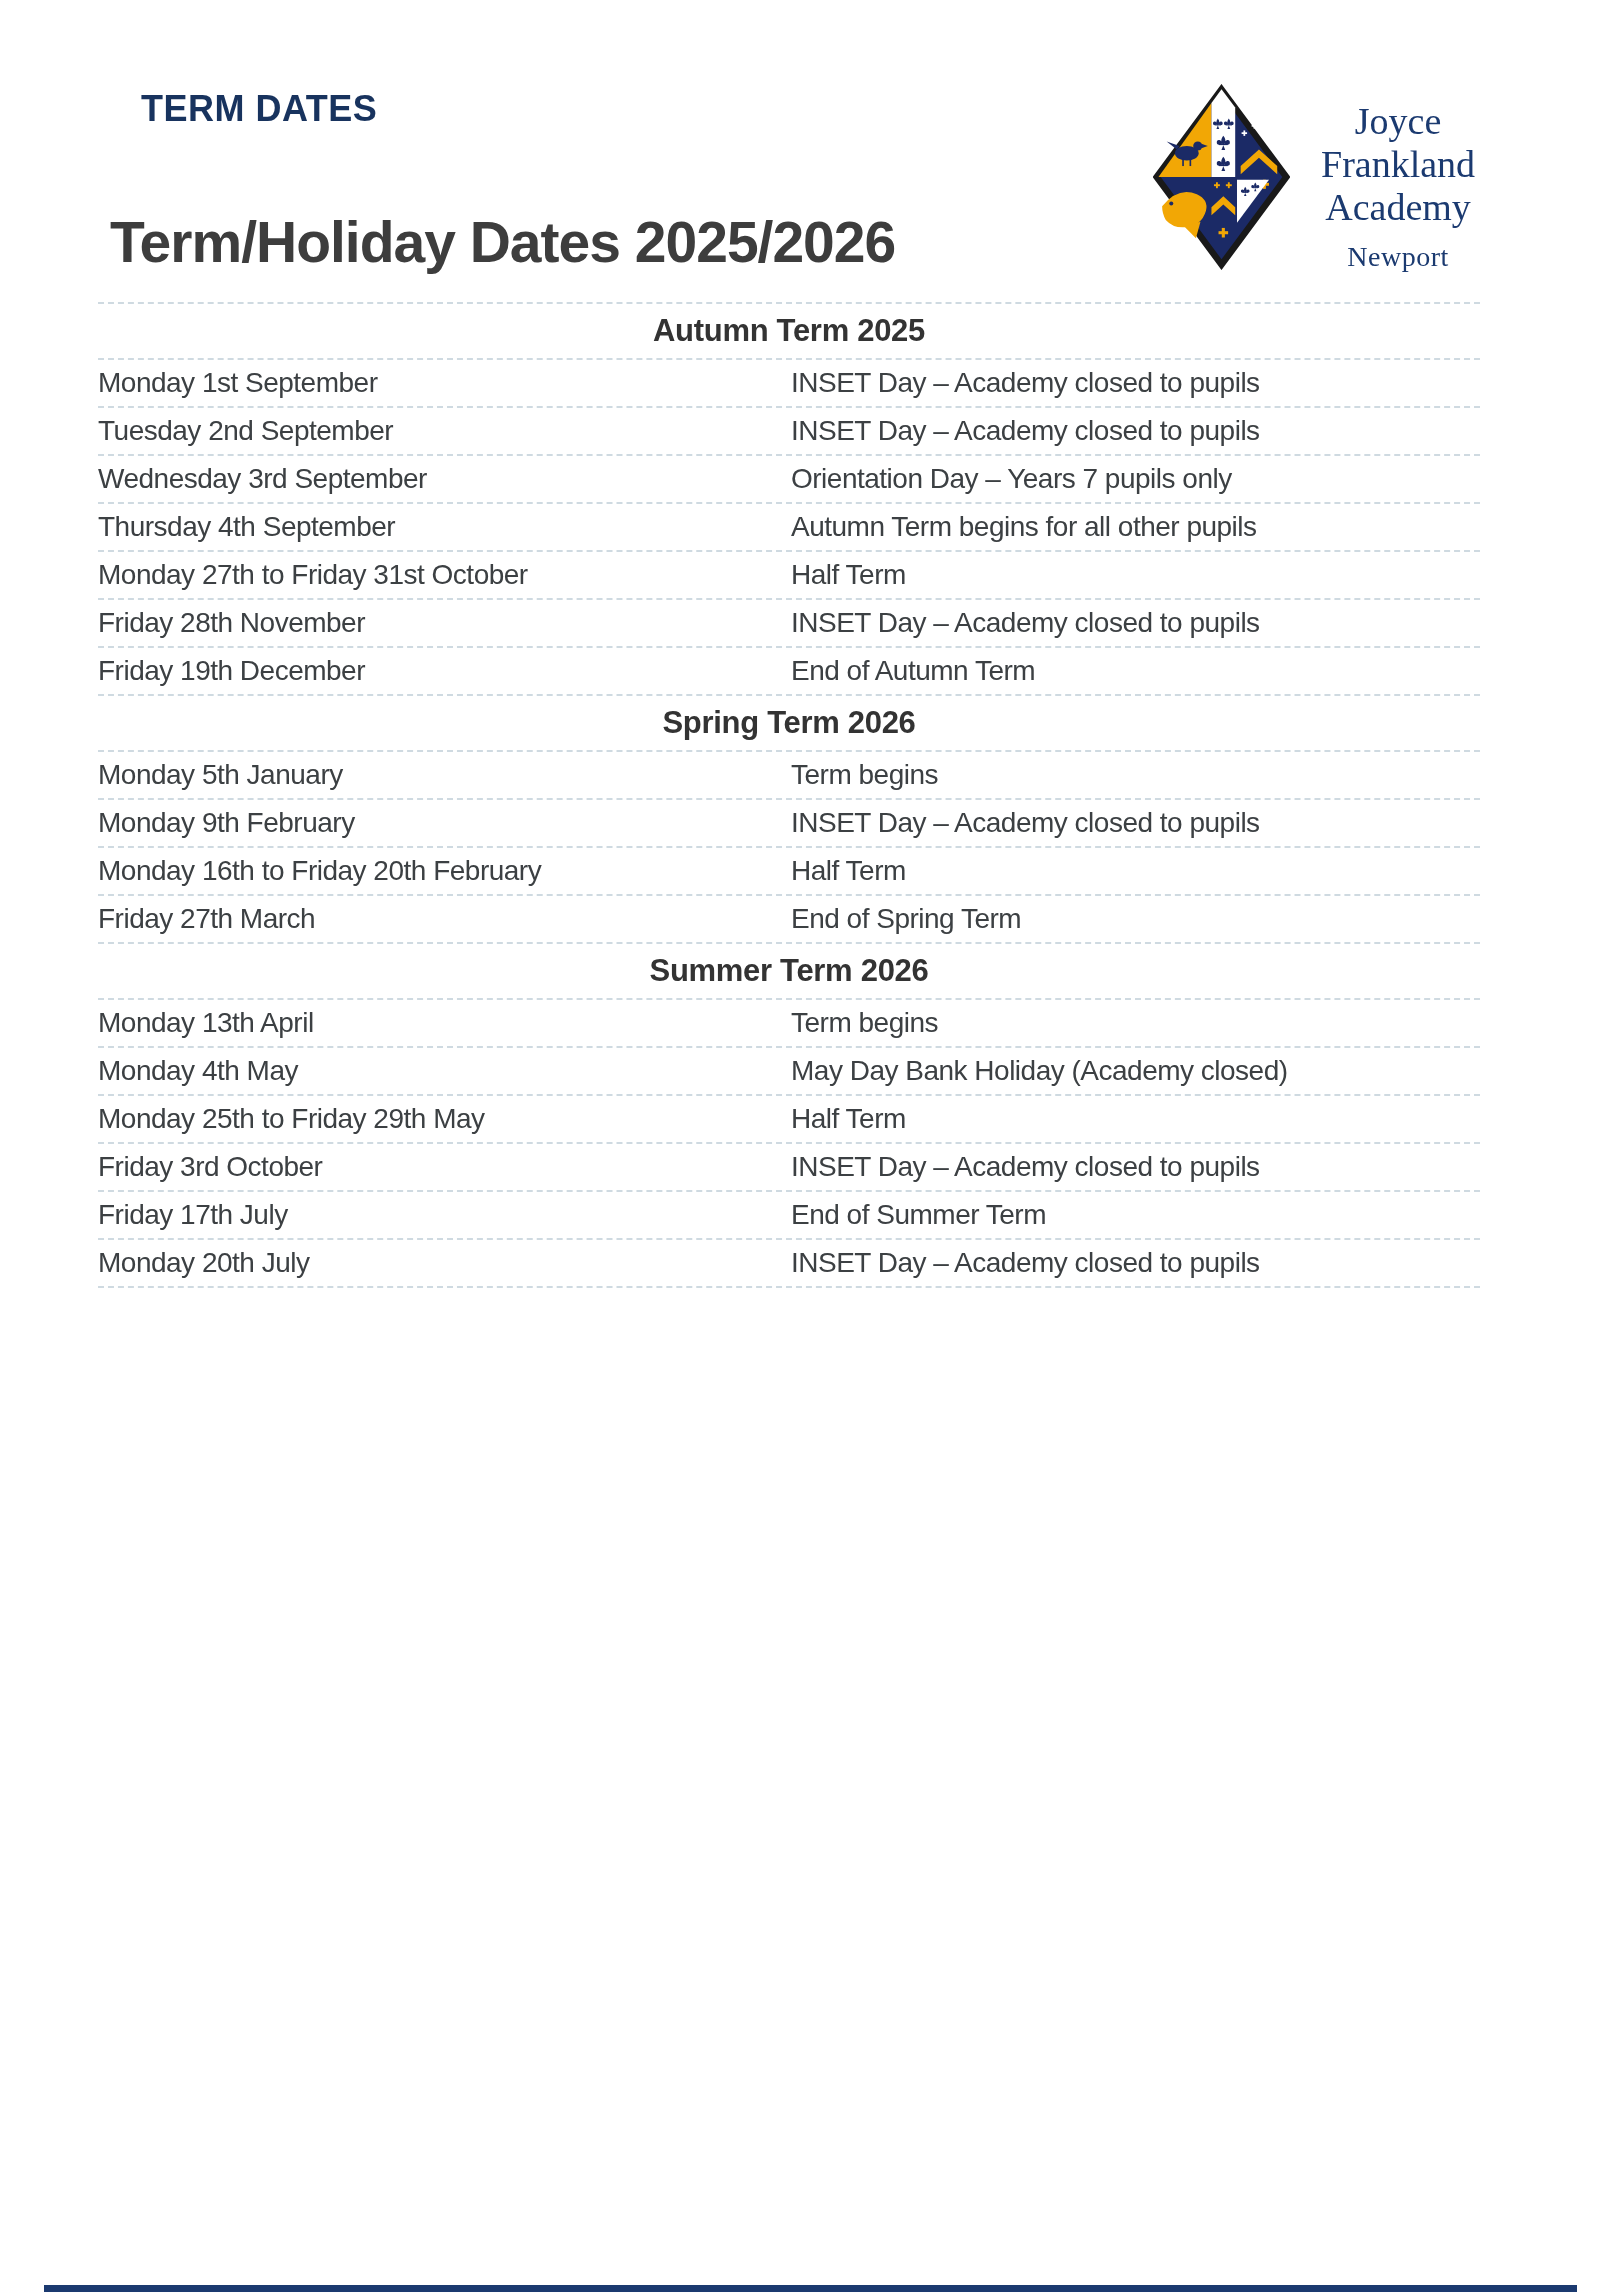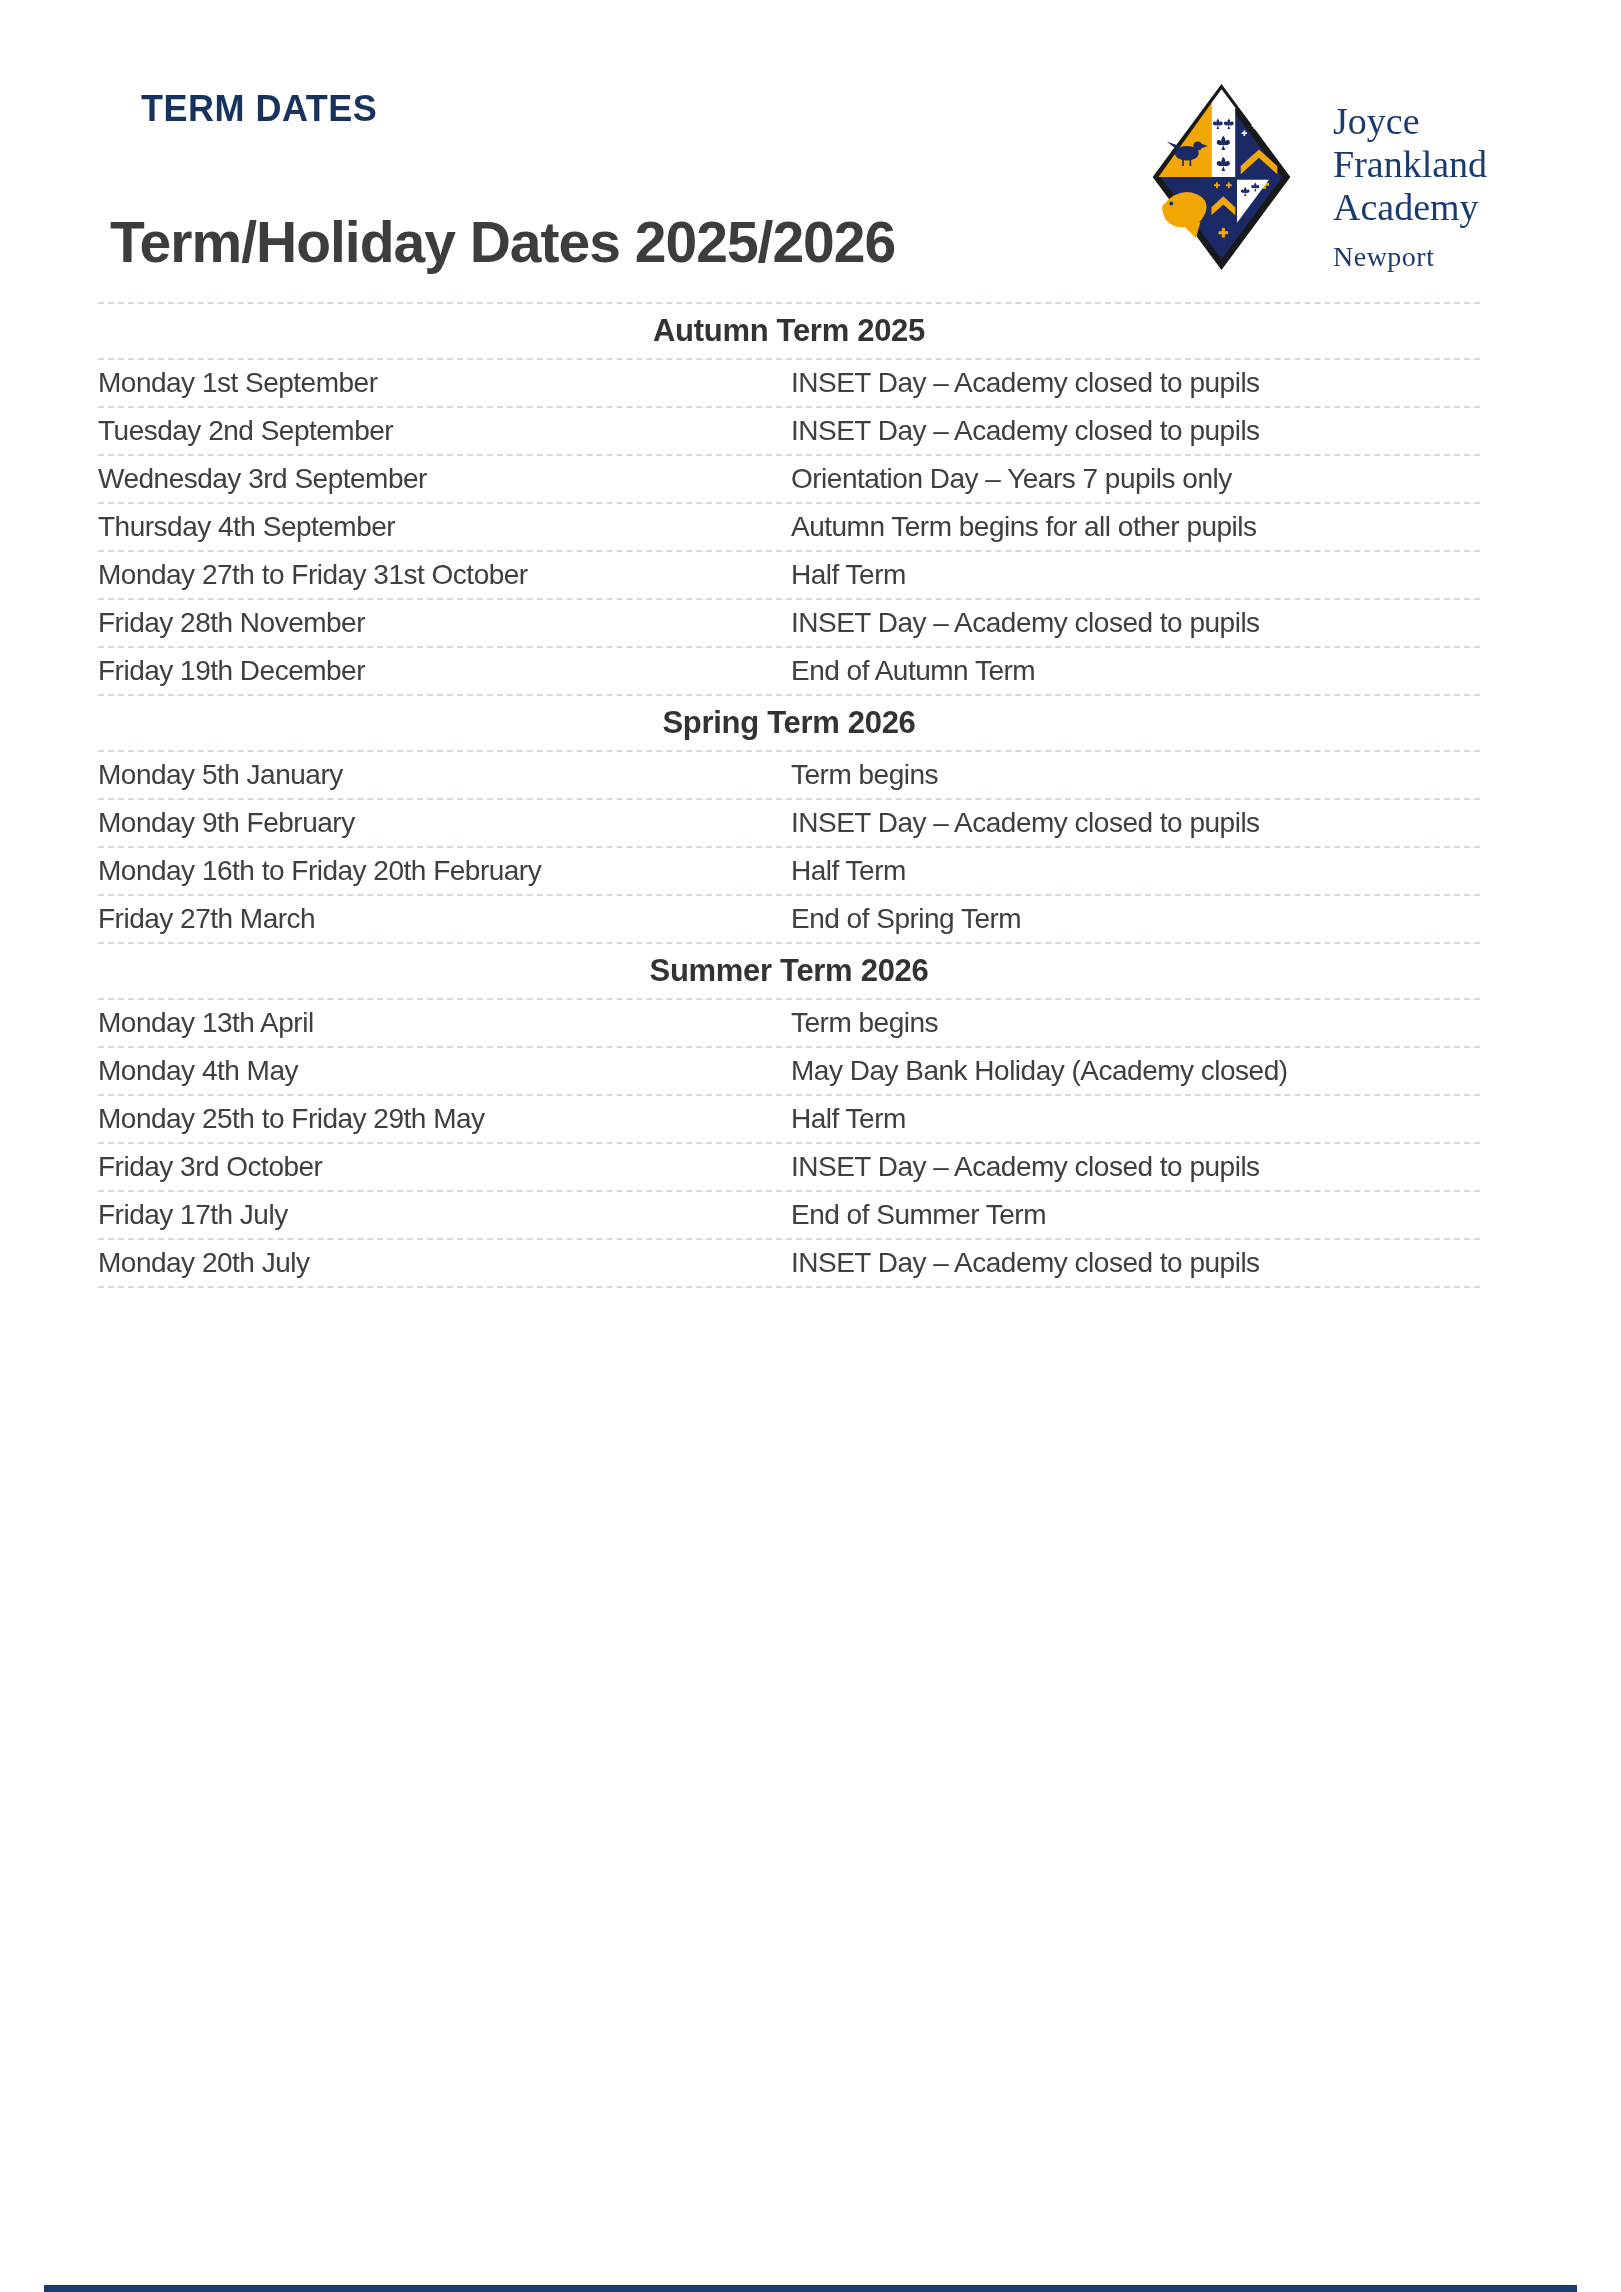--- a/index.html
+++ b/index.html
@@ -19,21 +19,21 @@
     margin-left:44px;
   }
   .doc-title{
     position:absolute;left:110px;top:209px;
     font-size:57px;font-weight:700;letter-spacing:-1px;
     color:var(--title-gray,#3D3D3D);
   }
   
   .logo{position:absolute;left:1153px;top:84px;display:flex;align-items:flex-start;}
   .crest{width:137px;height:186px;display:block;}
-  .logo-text{margin-left:43px;padding-top:15.7px;font-family:"Liberation Serif", serif;color:var(--logo-navy,#1B3A70);}
+  .logo-text{margin-left:31px;padding-top:15.7px;font-family:"Liberation Serif", serif;color:var(--logo-navy,#1B3A70);text-align:center;}
   .logo-name{font-size:38px;line-height:43px;}
   .logo-loc{font-size:28px;margin-top:12.7px;letter-spacing:0.5px;}
   
   .term-table{
     position:absolute;left:98px;top:302px;width:1382px;
     border-bottom:2px dashed var(--rule,#CFDAE1);
   }
   .t-row{display:flex;align-items:center;border-top:2px dashed var(--rule,#CFDAE1);min-height:46px;}
   .t-row.section-row{min-height:54px;justify-content:center;}
   .cell{white-space:nowrap;}

